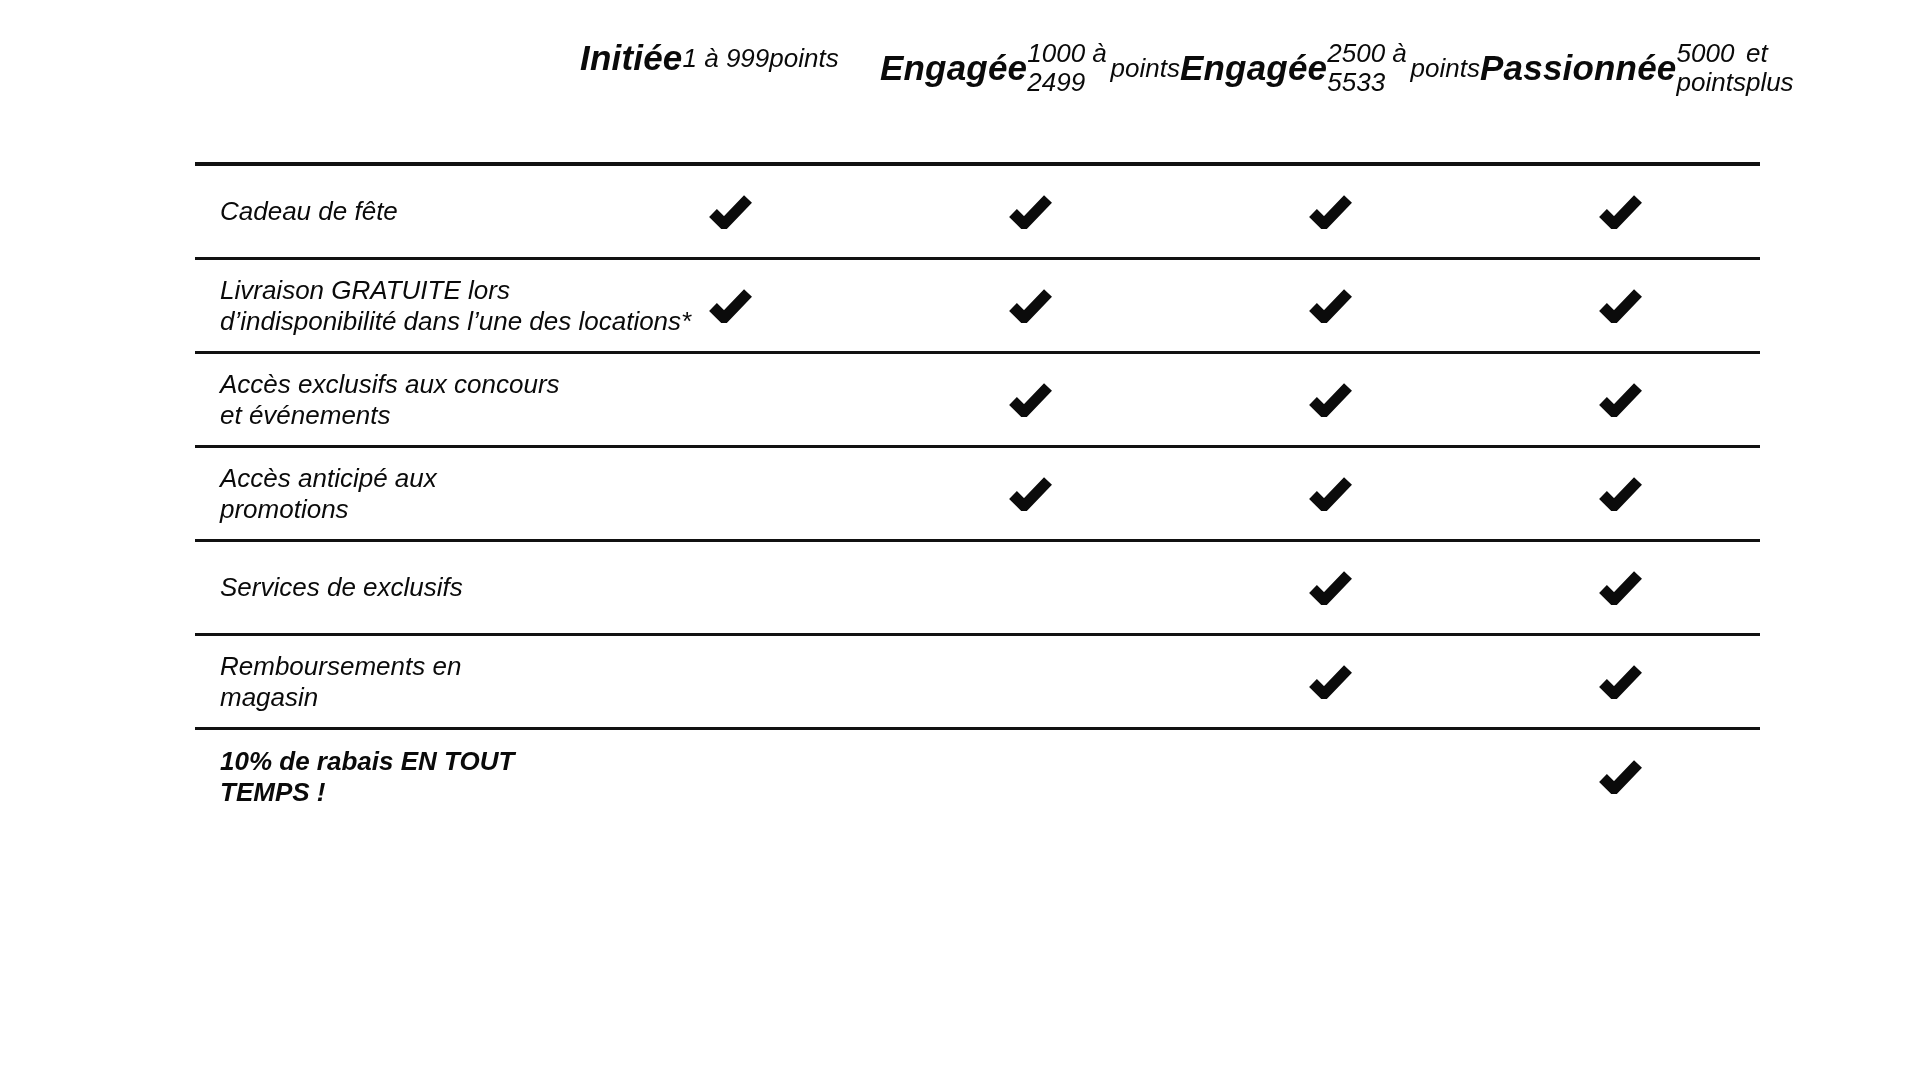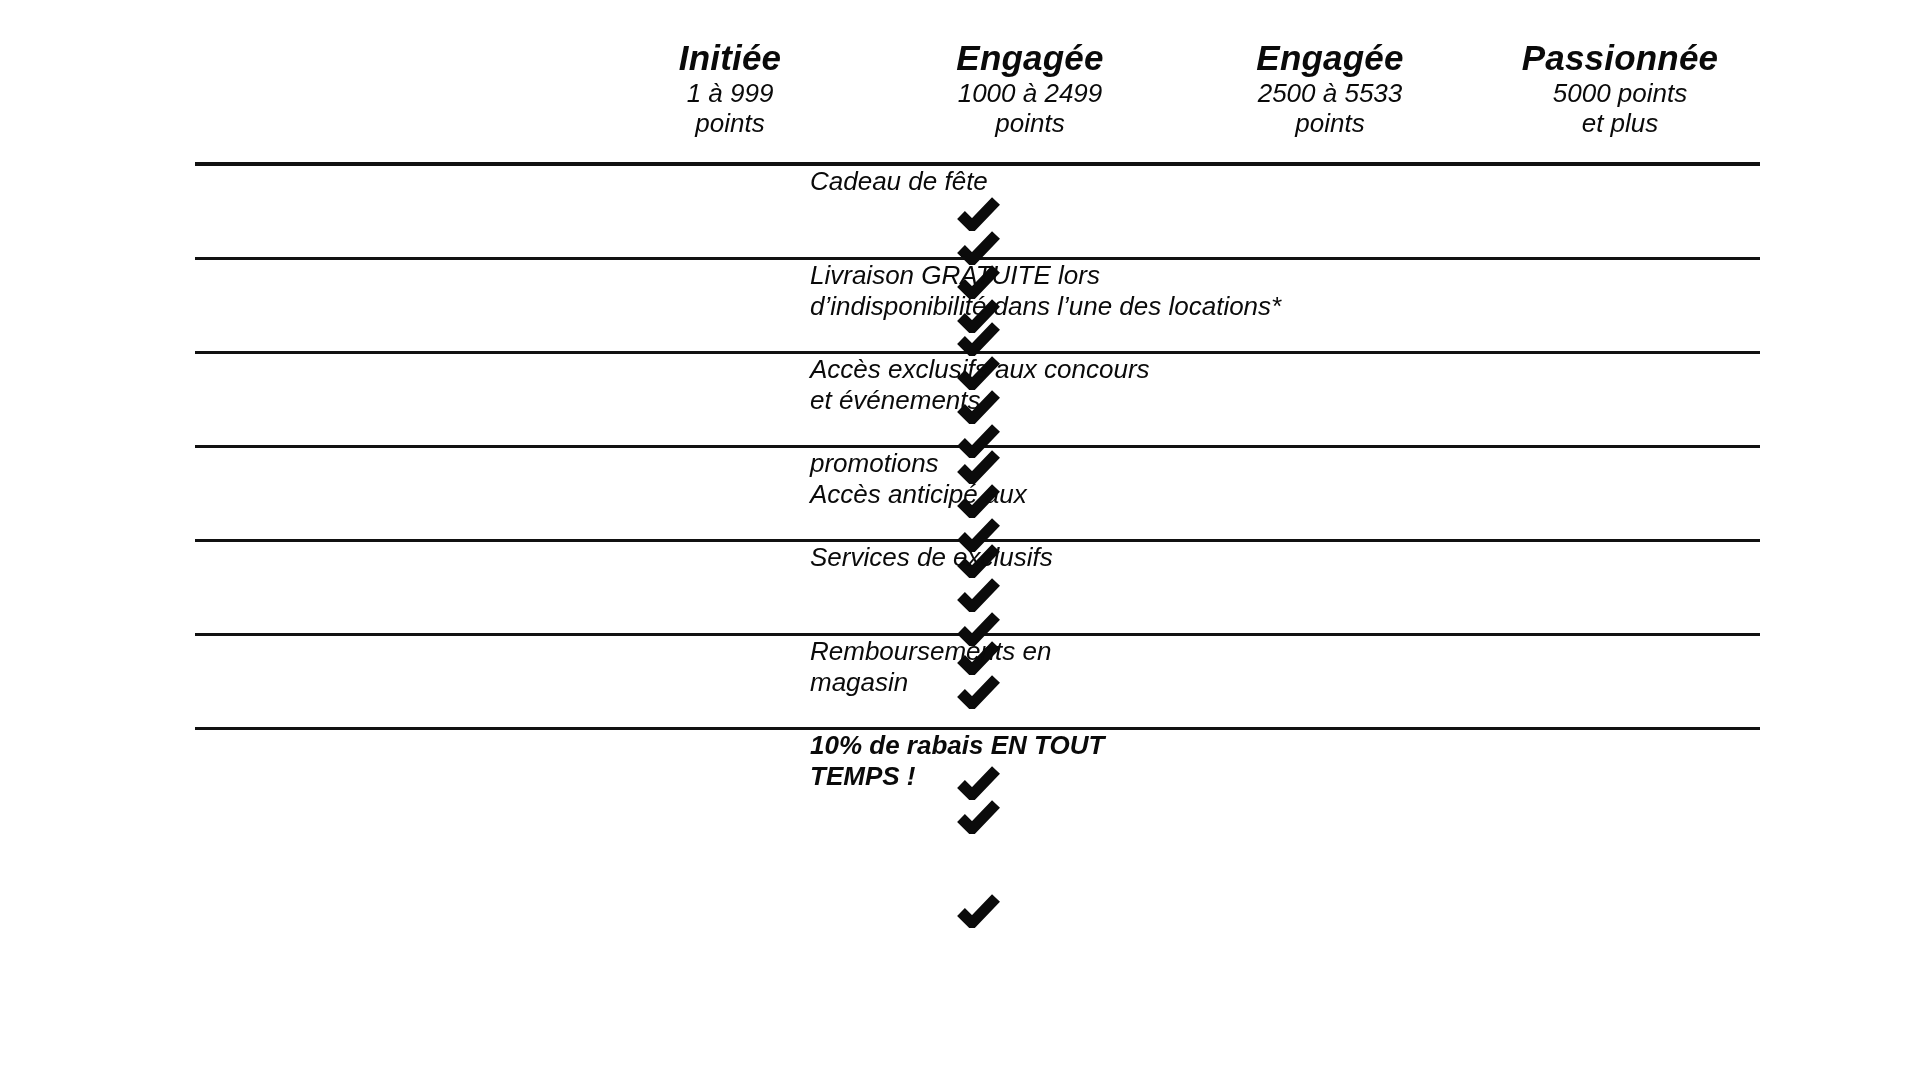--- a/index.html
+++ b/index.html
@@ -3,27 +3,27 @@
 <meta charset="utf-8">
 <style>
   * { margin: 0; padding: 0; box-sizing: border-box; }
   html, body { width: 1920px; height: 1080px; background: #ffffff; overflow: hidden; }
   body { font-family: "Liberation Sans", sans-serif; color: #0a0a0a; position: relative; }
 
   .tbl { position: absolute; left: 195px; top: 28px; width: 1565px; }
 
   
   .hrow { display: flex; align-items: flex-start; border-bottom: 4px solid #111111; height: 138px; }
-  .hcell { display: flex; flex-direction: column; align-items: center; padding-top: 10px; }
+  .hcell { display: flex; flex-direction: row; align-items: center; padding-top: 10px; }
   .tname { font-size: 35px; font-weight: bold; font-style: italic; line-height: 40px; letter-spacing: 0.2px; }
   .trange { font-size: 26px; font-style: italic; line-height: 29px; margin-top: 1px; }
   .trange:first-of-type { margin-top: 7px; }
 
   
-  .row { display: flex; align-items: center; height: 94px; border-bottom: 3px solid #111111; flex-direction: column; }
+  .row { display: flex; align-items: center; height: 94px; border-bottom: 3px solid #111111; }
   .row:last-child { border-bottom: none; font-weight: bold; }
 
   .feat { width: 385px; padding-left: 25px; font-size: 26px; font-style: italic;
           line-height: 31px; white-space: nowrap; overflow: visible; flex-shrink: 0; }
   .fline:empty { display: none; }
 
   .c-feat { width: 385px; flex-shrink: 0; }
   .c1 { width: 300px; flex-shrink: 0; }
   .c2 { width: 300px; flex-shrink: 0; }
   .c3 { width: 300px; flex-shrink: 0; }
@@ -137,22 +137,22 @@
       </div>
     <div class="cell c4">
         <svg class="check" width="44" height="34" viewBox="0 0 44 34">
           <path d="M5 18 L16 29 L40 4" stroke="#0b0b0b" stroke-width="11" fill="none"></path>
         </svg>
       </div>
   </div>
 
   <div class="row">
     <div class="feat">
+      <div class="fline">Accès anticipé aux</div>
       <div class="fline">promotions</div>
-      <div class="fline">Accès anticipé aux</div>
     </div>
     <div class="cell c1">
         <svg class="check" width="44" height="34" viewBox="0 0 44 34" style="visibility: hidden;">
           <path d="M5 18 L16 29 L40 4" stroke="#0b0b0b" stroke-width="11" fill="none"></path>
         </svg>
       </div>
     <div class="cell c2">
         <svg class="check" width="44" height="34" viewBox="0 0 44 34">
           <path d="M5 18 L16 29 L40 4" stroke="#0b0b0b" stroke-width="11" fill="none"></path>
         </svg>

